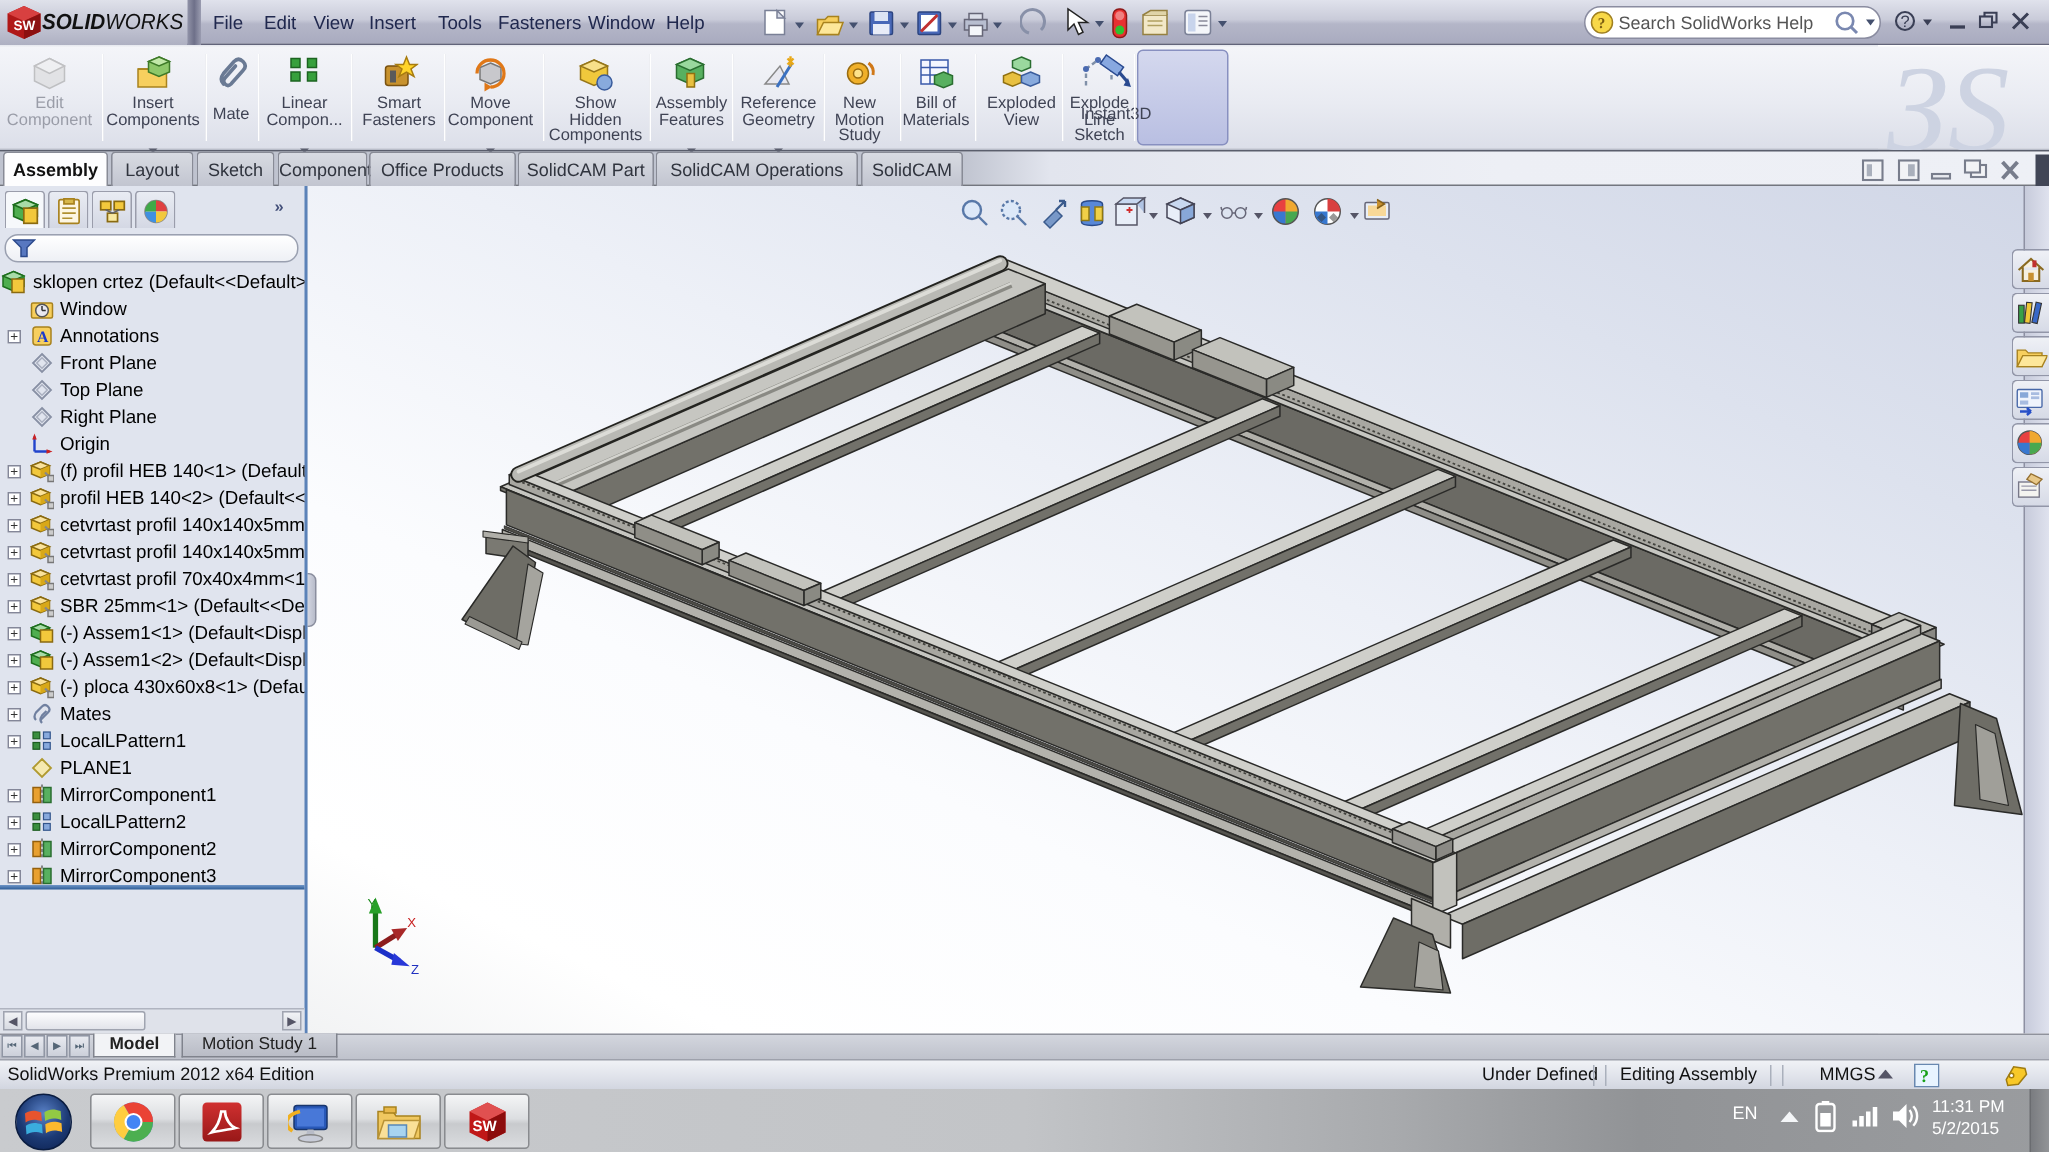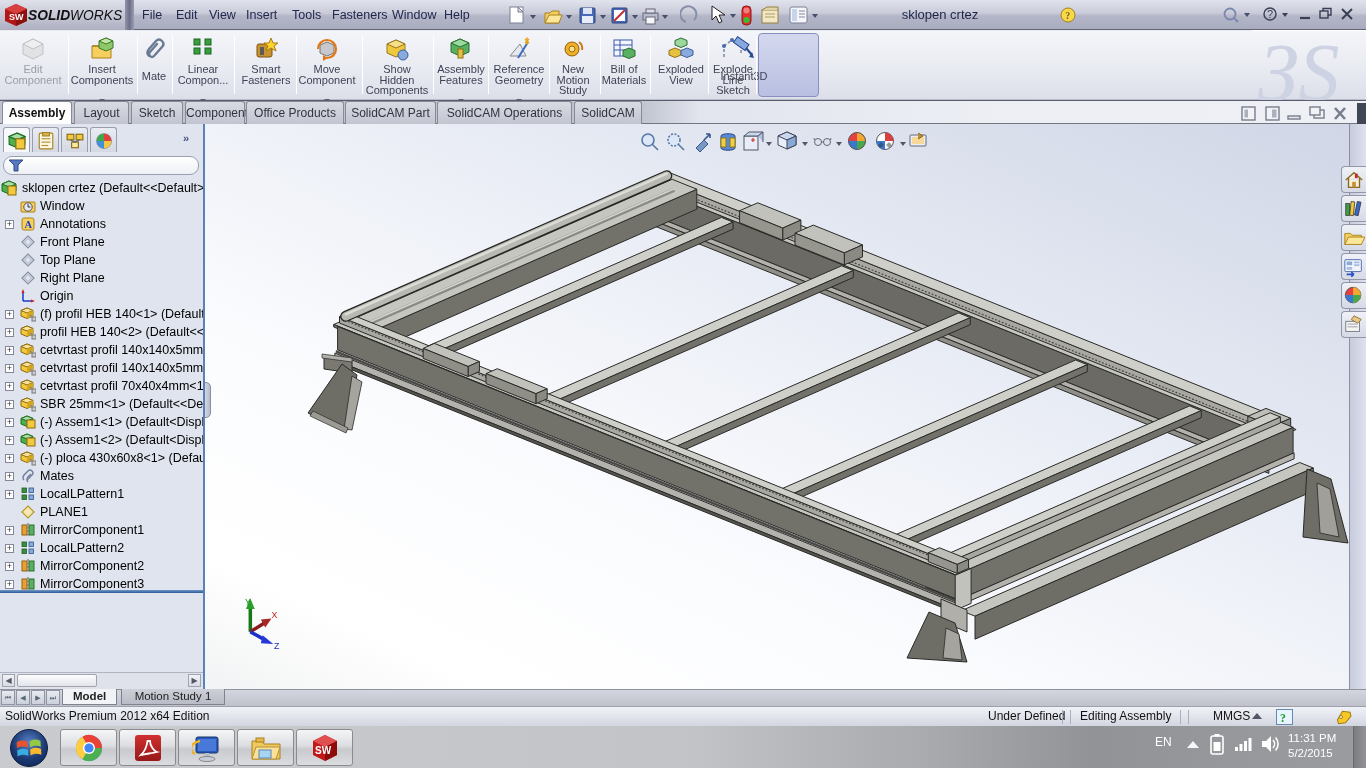--- a/index.html
+++ b/index.html
@@ -137,21 +137,21 @@
  <circle cx="8" cy="8" r="6" stroke-width="1.4"></circle>
         <text x="5" y="12" font-size="11" stroke="none" fill="#3a3f55" font-family="Liberation Sans">?</text>
  <polygon points="20,7 26,7 23,11" fill="#3a3f55" stroke="none"></polygon>
  <line x1="38" y1="12" x2="48" y2="12" stroke-width="2.2"></line>
  <rect x="58" y="5" width="8" height="7" stroke-width="1.4"></rect>
         <path d="M61 5 L61 2.5 L69 2.5 L69 9 L66 9" stroke-width="1.4"></path>
  <path d="M80 3 L90 13 M90 3 L80 13" stroke-width="2"></path>
 </g>
 </svg>
 
-<div id="title" class="abs">sklopen crtez</div>
+<div id="search" class="abs"><span style="margin-left:22px">Search SolidWorks Help</span></div>
 <svg class="abs" style="left:1060px;top:7px" width="16" height="16" viewBox="0 0 16 16">
       <circle cx="8" cy="8" r="7" fill="#f8d848" stroke="#a08020"></circle>
       <text x="5.2" y="11.5" font-size="10" font-weight="bold" fill="#7a5c10" font-family="Liberation Serif">?</text>
     </svg>
     <svg class="abs" style="left:1222px;top:6px" width="30" height="18" viewBox="0 0 30 18">
       <circle cx="8" cy="8" r="5.5" fill="none" stroke="#7a88b0" stroke-width="1.8"></circle>
       <line x1="12" y1="12" x2="16" y2="16" stroke="#7a88b0" stroke-width="2"></line>
       <polygon points="22,7 28,7 25,11" fill="#44506e"></polygon>
     </svg>
     <div id="winbtns" class="abs"></div>

